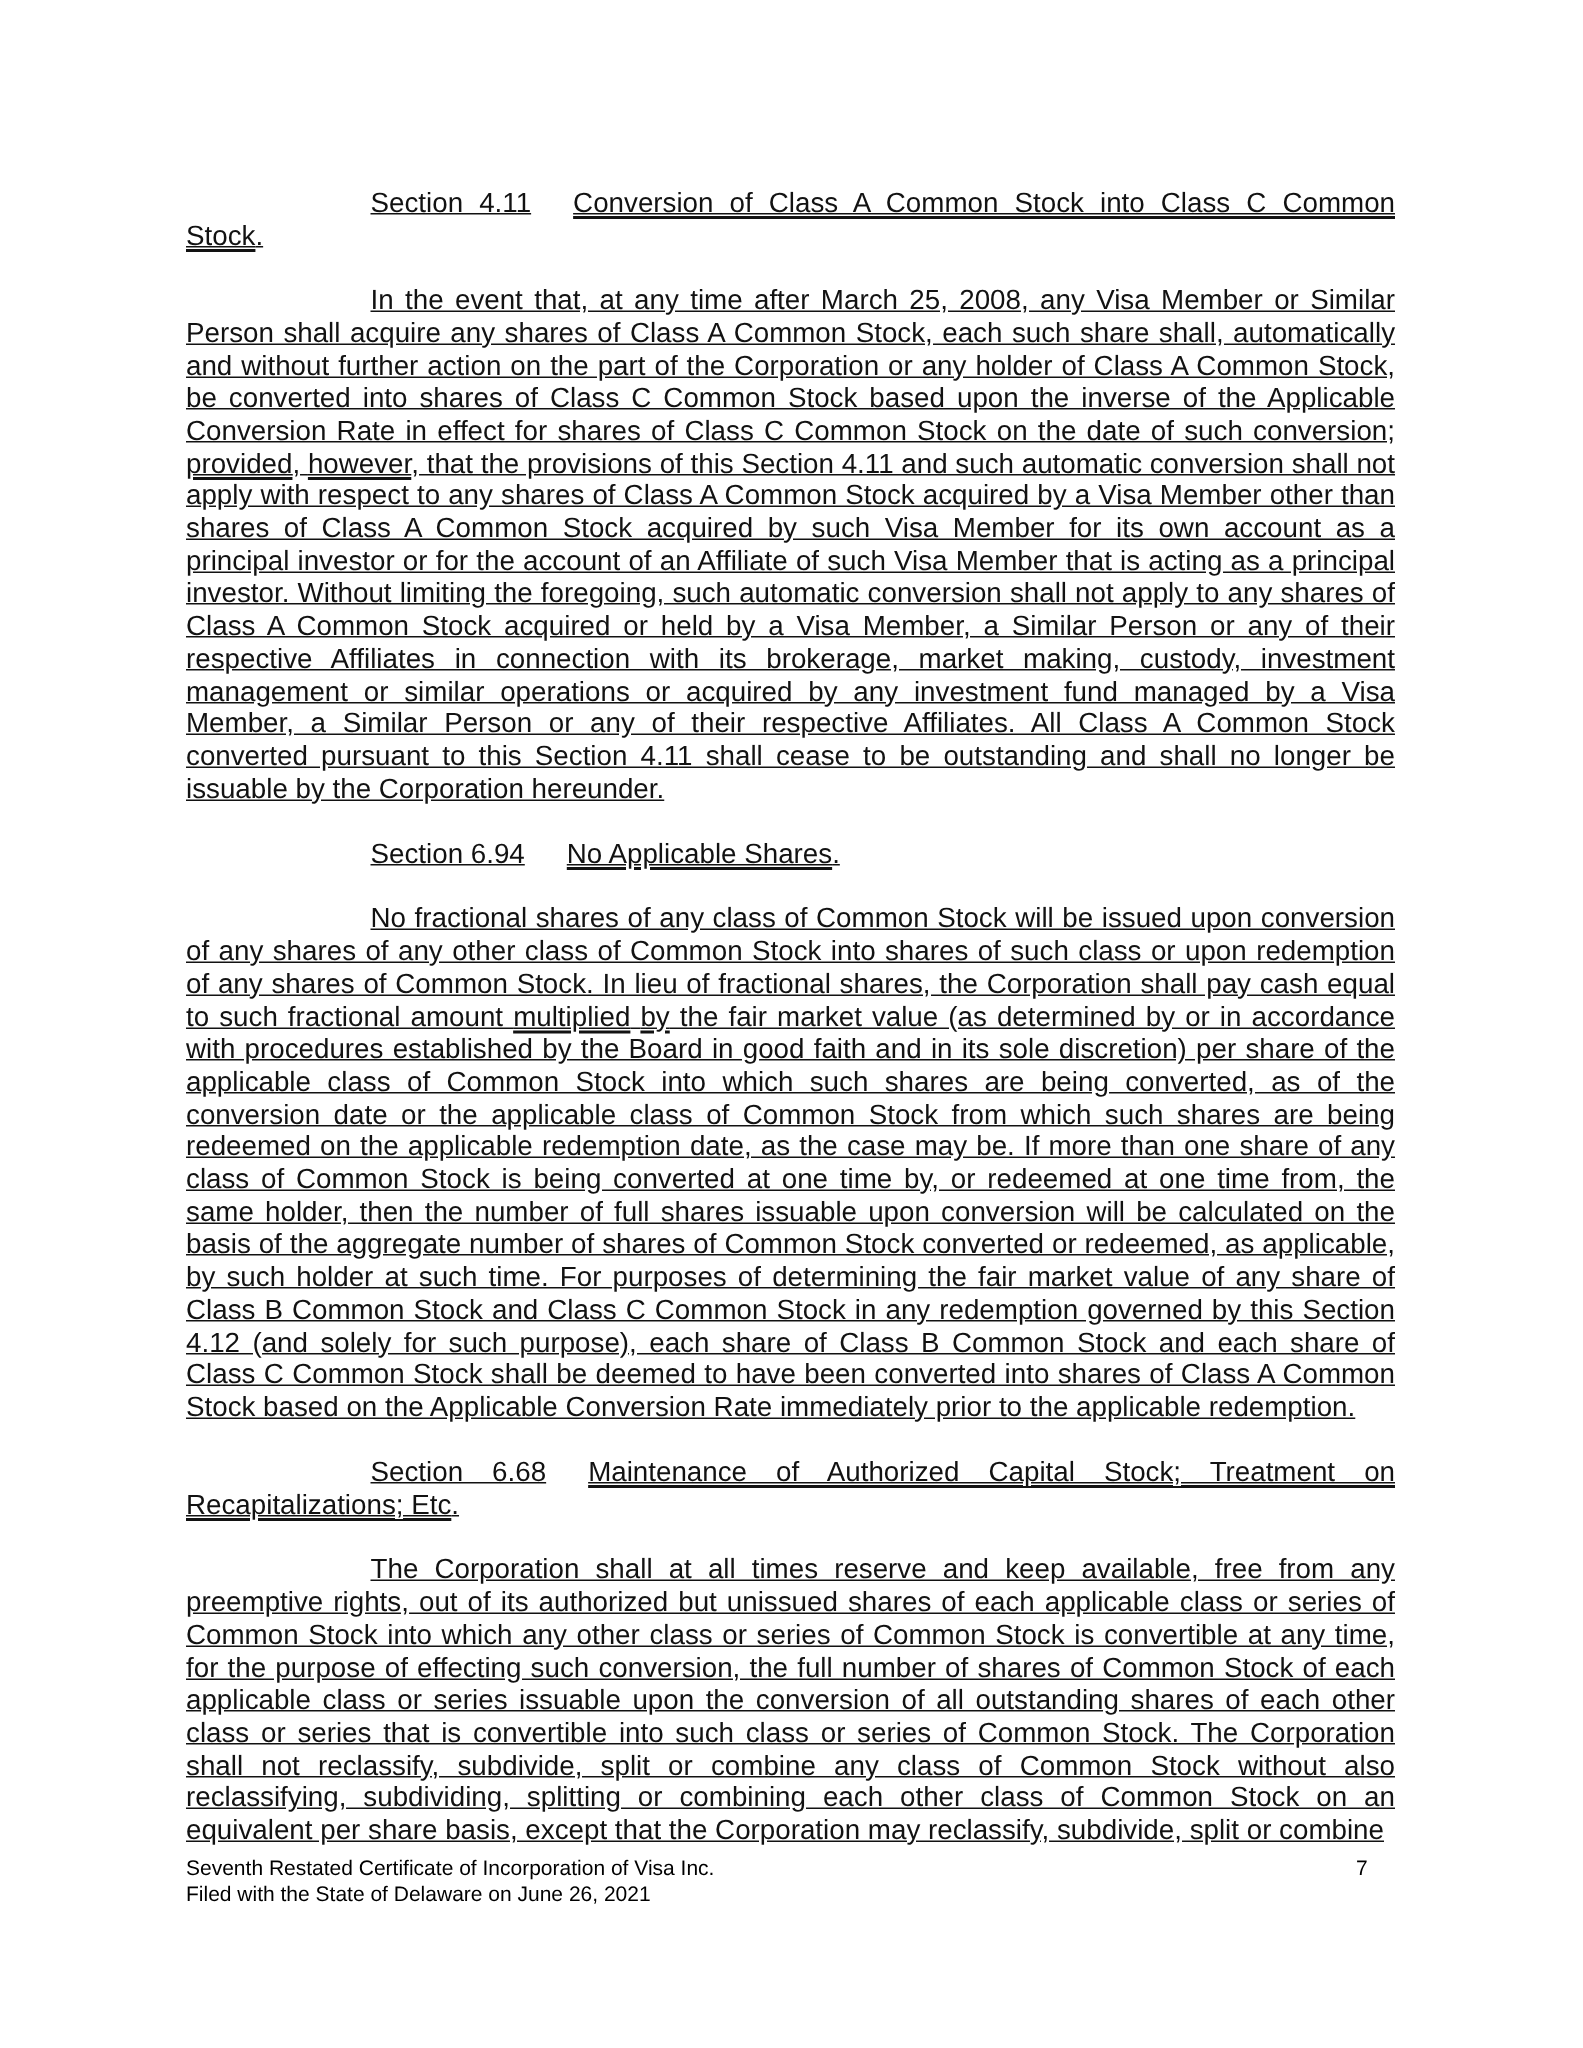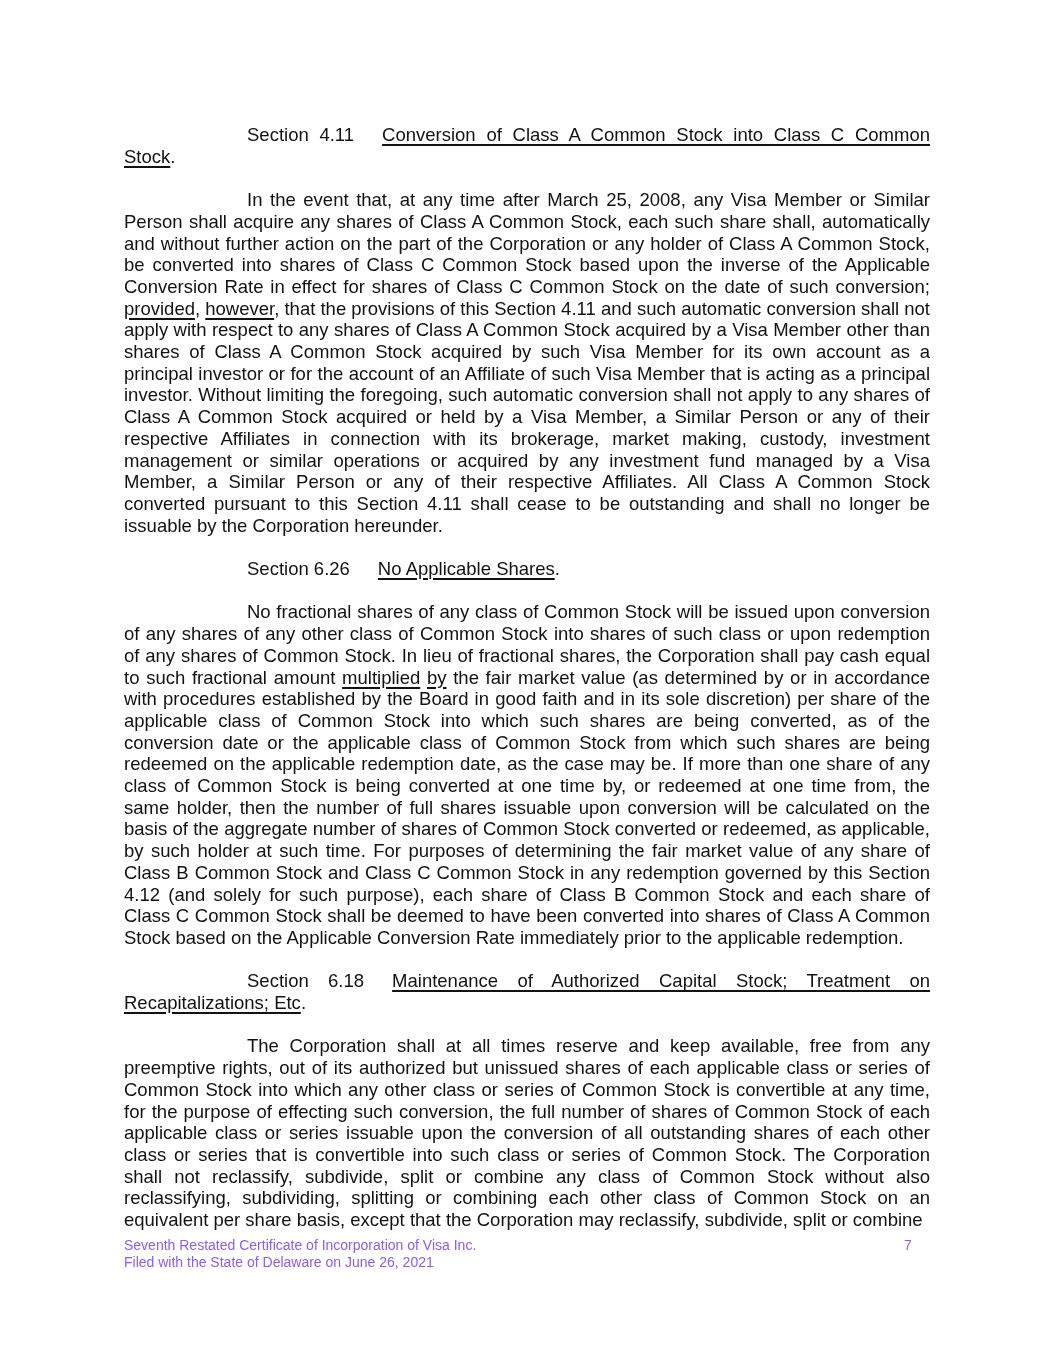--- a/index.html
+++ b/index.html
@@ -17,64 +17,65 @@
     color: #121212;
   }
   .content {
     position: absolute;
     left: 124px;
     top: 124px;
     width: 806px;
     font-size: 18.5px;
     line-height: 21.7px;
     text-align: justify;
+    text-decoration: underline;
   }
   .block {
     margin: 0 0 21.7px 0;
     text-indent: 123px;
   }
   .sec-label {
     margin-right: 28px;
   }
   .u {
     text-decoration: underline;
     text-decoration-thickness: 1.5px;
     text-underline-offset: 3px;
   }
   .footer {
     position: absolute;
     left: 124px;
     top: 1237px;
     width: 806px;
     font-size: 14px;
     line-height: 17px;
-    color: #8b5cf6;
+    color: #000000;
     text-align: left;
   }
   .page-number {
     position: absolute;
     left: 780px;
     top: 0;
   }
 </style>
 </head>
 <body>
 
 <div class="page">
   <div class="content">
 
     <p class="block"><span class="sec-label">Section 4.11</span><span class="u">Conversion of Class A Common Stock into Class C Common Stock</span><span>.</span></p>
 
     <p class="block"><span>In the event that, at any time after March 25, 2008, any Visa Member or Similar Person shall acquire any shares of Class A Common Stock, each such share shall, automatically and without further action on the part of the Corporation or any holder of Class A Common Stock, be converted into shares of Class C Common Stock based upon the inverse of the Applicable Conversion Rate in effect for shares of Class C Common Stock on the date of such conversion; </span><span class="u">provided</span><span>, </span><span class="u">however</span><span>, that the provisions of this Section 4.11 and such automatic conversion shall not apply with respect to any shares of Class A Common Stock acquired by a Visa Member other than shares of Class A Common Stock acquired by such Visa Member for its own account as a principal investor or for the account of an Affiliate of such Visa Member that is acting as a principal investor.  Without limiting the foregoing, such automatic conversion shall not apply to any shares of Class A Common Stock acquired or held by a Visa Member, a Similar Person or any of their respective Affiliates in connection with its brokerage, market making, custody, investment management or similar operations or acquired by any investment fund managed by a Visa Member, a Similar Person or any of their respective Affiliates.  All Class A Common Stock converted pursuant to this Section 4.11 shall cease to be outstanding and shall no longer be issuable by the Corporation hereunder.</span></p>
 
-    <p class="block"><span class="sec-label">Section 6.26</span><span class="u">No Applicable Shares</span><span>.</span></p>
+    <p class="block"><span class="sec-label">Section 6.94</span><span class="u">No Applicable Shares</span><span>.</span></p>
 
     <p class="block"><span>No fractional shares of any class of Common Stock will be issued upon conversion of any shares of any other class of Common Stock into shares of such class or upon redemption of any shares of Common Stock.  In lieu of fractional shares, the Corporation shall pay cash equal to such fractional amount </span><span class="u">multiplied</span><span> </span><span class="u">by</span><span> the fair market value (as determined by or in accordance with procedures established by the Board in good faith and in its sole discretion) per share of the applicable class of Common Stock into which such shares are being converted, as of the conversion date or the applicable class of Common Stock from which such shares are being redeemed on the applicable redemption date, as the case may be.  If more than one share of any class of Common Stock is being converted at one time by, or redeemed at one time from, the same holder, then the number of full shares issuable upon conversion will be calculated on the basis of the aggregate number of shares of Common Stock converted or redeemed, as applicable, by such holder at such time.  For purposes of determining the fair market value of any share of Class B Common Stock and Class C Common Stock in any redemption governed by this Section 4.12 (and solely for such purpose), each share of Class B Common Stock and each share of Class C Common Stock shall be deemed to have been converted into shares of Class A Common Stock based on the Applicable Conversion Rate immediately prior to the applicable redemption.</span></p>
 
-    <p class="block"><span class="sec-label">Section 6.18</span><span class="u">Maintenance of Authorized Capital Stock; Treatment on Recapitalizations; Etc</span><span>.</span></p>
+    <p class="block"><span class="sec-label">Section 6.68</span><span class="u">Maintenance of Authorized Capital Stock; Treatment on Recapitalizations; Etc</span><span>.</span></p>
 
     <p class="block"><span>The Corporation shall at all times reserve and keep available, free from any preemptive rights, out of its authorized but unissued shares of each applicable class or series of Common Stock into which any other class or series of Common Stock is convertible at any time, for the purpose of effecting such conversion, the full number of shares of Common Stock of each applicable class or series issuable upon the conversion of all outstanding shares of each other class or series that is convertible into such class or series of Common Stock.  The Corporation shall not reclassify, subdivide, split or combine any class of Common Stock without also reclassifying, subdividing, splitting or combining each other class of Common Stock on an equivalent per share basis, except that the Corporation may reclassify, subdivide, split or combine</span></p>
 
   </div>
 
   <div class="footer">
     <div>Seventh Restated Certificate of Incorporation of Visa Inc.</div>
     <div>Filed with the State of Delaware on June 26, 2021</div>
     <span class="page-number">7</span>
   </div>

